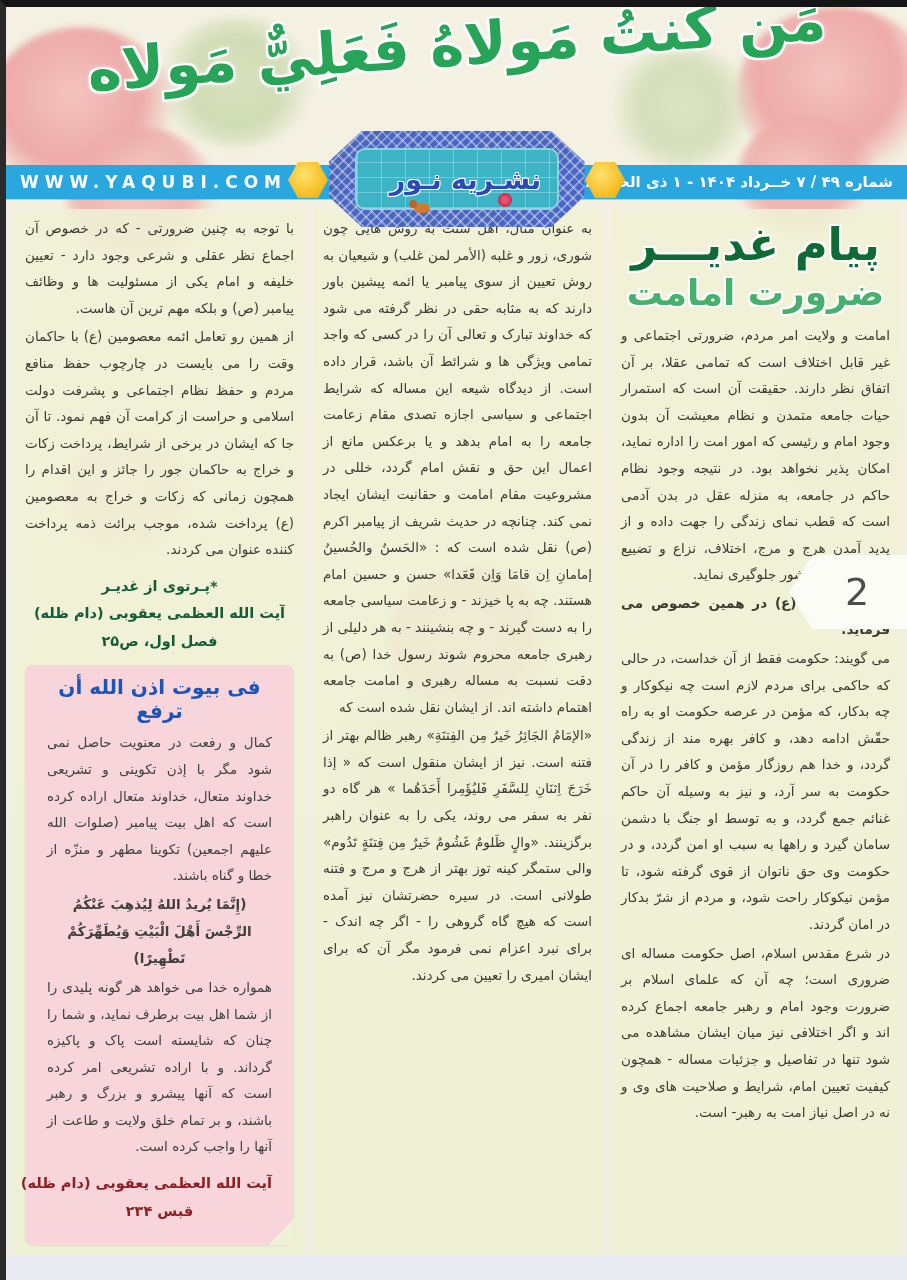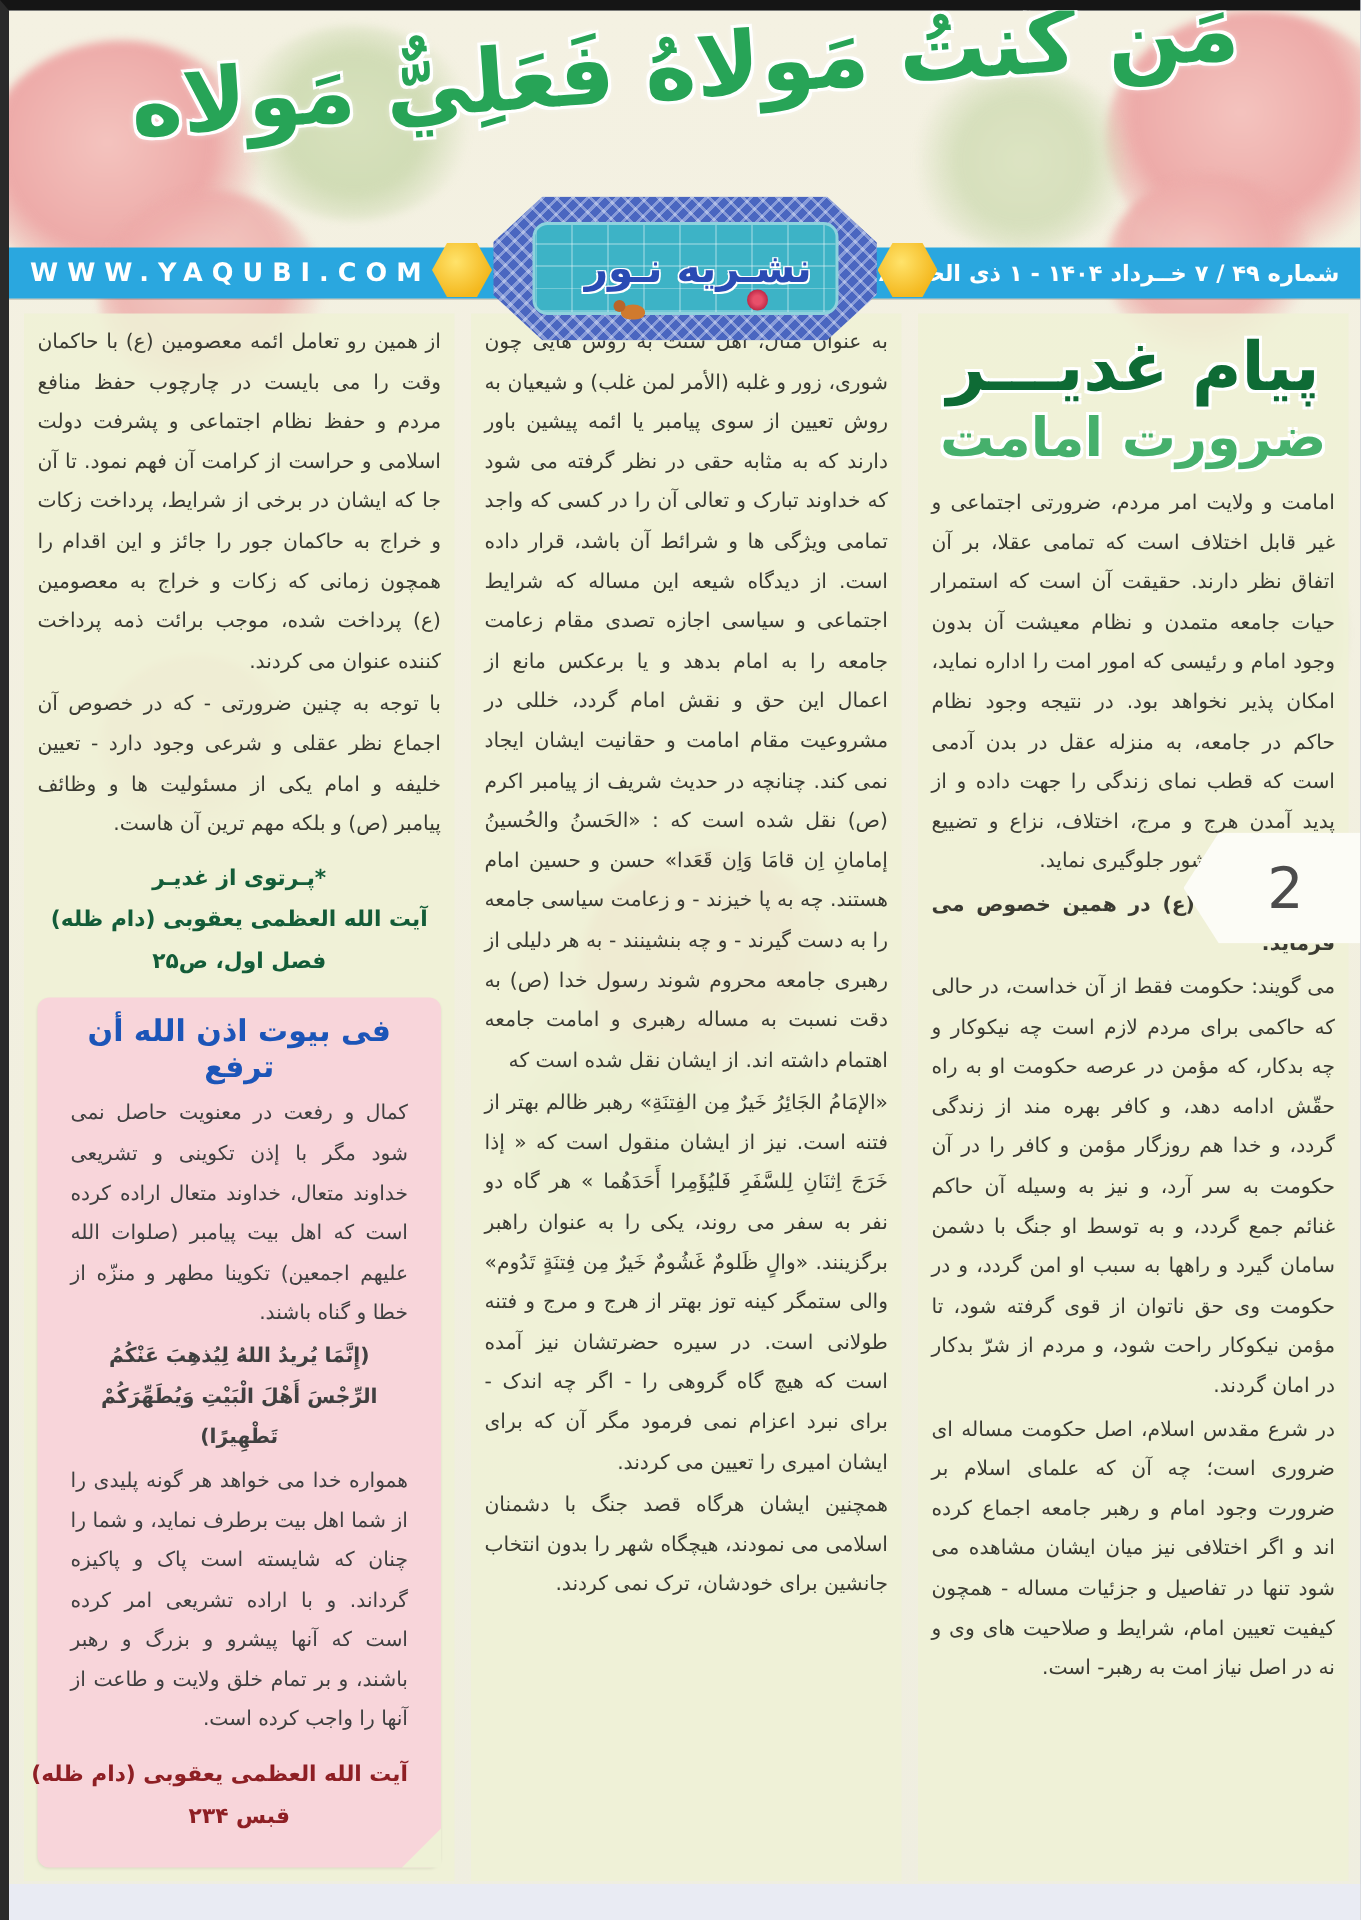--- a/index.html
+++ b/index.html
@@ -115,26 +115,25 @@
       <h2 class="art-title2">ضرورت امامت</h2>
       <p>امامت و ولایت امر مردم، ضرورتی اجتماعی و غیر قابل اختلاف است که تمامی عقلا، بر آن اتفاق نظر دارند. حقیقت آن است که استمرار حیات جامعه متمدن و نظام معیشت آن بدون وجود امام و رئیسی که امور امت را اداره نماید، امکان پذیر نخواهد بود. در نتیجه وجود نظام حاکم در جامعه، به منزله عقل در بدن آدمی است که قطب نمای زندگی را جهت داده و از پدید آمدن هرج و مرج، اختلاف، نزاع و تضییع منافع مردم و کشور جلوگیری نماید.</p>
       <p class="lead">امیرالمومنین (ع) در همین خصوص می فرماید:</p>
       <p>می گویند: حکومت فقط از آن خداست، در حالی که حاکمی برای مردم لازم است چه نیکوکار و چه بدکار، که مؤمن در عرصه حکومت او به راه حقّش ادامه دهد، و کافر بهره مند از زندگی گردد، و خدا هم روزگار مؤمن و کافر را در آن حکومت به سر آرد، و نیز به وسیله آن حاکم غنائم جمع گردد، و به توسط او جنگ با دشمن سامان گیرد و راهها به سبب او امن گردد، و در حکومت وی حق ناتوان از قوی گرفته شود، تا مؤمن نیکوکار راحت شود، و مردم از شرّ بدکار در امان گردند.</p>
       <p><span>در شرع مقدس اسلام، اصل حکومت مساله ای ضروری است؛ چه آن که علمای اسلام بر ضرورت وجود امام و رهبر جامعه اجماع کرده اند و اگر اختلافی نیز میان ایشان مشاهده می شود تنها در تفاصیل و جزئیات مساله - همچون کیفیت تعیین امام، شرایط و صلاحیت های وی و نه در اصل نیاز امت به رهبر- است.</span></p>
     </section>
 
     <section class="col">
       <p>به عنوان مثال، اهل سنت به روش هایی چون شوری، زور و غلبه (الأمر لمن غلب) و شیعیان به روش تعیین از سوی پیامبر یا ائمه پیشین باور دارند که به مثابه حقی در نظر گرفته می شود که خداوند تبارک و تعالی آن را در کسی که واجد تمامی ویژگی ها و شرائط آن باشد، قرار داده است. از دیدگاه شیعه این مساله که شرایط اجتماعی و سیاسی اجازه تصدی مقام زعامت جامعه را به امام بدهد و یا برعکس مانع از اعمال این حق و نقش امام گردد، خللی در مشروعیت مقام امامت و حقانیت ایشان ایجاد نمی کند. چنانچه در حدیث شریف از پیامبر اکرم (ص) نقل شده است که : «الحَسنُ والحُسینُ إمامانِ اِن قامَا وَاِن قَعَدا» حسن و حسین امام هستند. چه به پا خیزند - و زعامت سیاسی جامعه را به دست گیرند - و چه بنشینند - به هر دلیلی از رهبری جامعه محروم شوند رسول خدا (ص) به دقت نسبت به مساله رهبری و امامت جامعه اهتمام داشته اند. از ایشان نقل شده است که</p>
       <p>«الإمَامُ الجَائِرُ خَیرٌ مِن الفِتنَةِ» رهبر ظالم بهتر از فتنه است. نیز از ایشان منقول است که « إذا خَرَجَ اِثنَانِ لِلسَّفَرِ فَلیُؤَمِرا أَحَدَهُما » هر گاه دو نفر به سفر می روند، یکی را به عنوان راهبر برگزینند. «والٍ ظَلومٌ غَشُومٌ خَیرٌ مِن فِتنَةٍ تَدُوم» والی ستمگر کینه توز بهتر از هرج و مرج و فتنه طولانی است. در سیره حضرتشان نیز آمده است که هیچ گاه گروهی را - اگر چه اندک - برای نبرد اعزام نمی فرمود مگر آن که برای ایشان امیری را تعیین می کردند.</p>
-      <p>همچنین ایشان هرگاه قصد جنگ با دشمنان اسلامی می نمودند، هیچگاه شهر را بدون انتخاب جانشین برای خودشان، ترک نمی کردند.</p>
     </section>
 
     <section class="col">
+      <p>با توجه به چنین ضرورتی - که در خصوص آن اجماع نظر عقلی و شرعی وجود دارد - تعیین خلیفه و امام یکی از مسئولیت ها و وظائف پیامبر (ص) و بلکه مهم ترین آن هاست.</p>
       <p>از همین رو تعامل ائمه معصومین (ع) با حاکمان وقت را می بایست در چارچوب حفظ منافع مردم و حفظ نظام اجتماعی و پشرفت دولت اسلامی و حراست از کرامت آن فهم نمود. تا آن جا که ایشان در برخی از شرایط، پرداخت زکات و خراج به حاکمان جور را جائز و این اقدام را همچون زمانی که زکات و خراج به معصومین (ع) پرداخت شده، موجب برائت ذمه پرداخت کننده عنوان می کردند.</p>
-      <p>با توجه به چنین ضرورتی - که در خصوص آن اجماع نظر عقلی و شرعی وجود دارد - تعیین خلیفه و امام یکی از مسئولیت ها و وظائف پیامبر (ص) و بلکه مهم ترین آن هاست.</p>
       <div class="attrib">
         <div>*پـرتوی از غدیـر</div>
         <div>آیت الله العظمی یعقوبی (دام ظله)</div>
         <div>فصل اول، ص۲۵</div>
       </div>
       <div class="pink-box">
         <div class="pink-title">فی بیوت اذن الله أن ترفع</div>
         <p>کمال و رفعت در معنویت حاصل نمی شود مگر با إذن تکوینی و تشریعی خداوند متعال، خداوند متعال اراده کرده است که اهل بیت پیامبر (صلوات الله علیهم اجمعین) تکوینا مطهر و منزّه از خطا و گناه باشند.</p>
         <p class="verse">(إِنَّمَا یُریدُ اللهُ لِیُذهِبَ عَنْکُمُ الرِّجْسَ أَهْلَ الْبَیْتِ وَیُطَهِّرَکُمْ تَطْهِیرًا)</p>
         <p>همواره خدا می خواهد هر گونه پلیدی را از شما اهل بیت برطرف نماید، و شما را چنان که شایسته است پاک و پاکیزه گرداند. و با اراده تشریعی امر کرده است که آنها پیشرو و بزرگ و رهبر باشند، و بر تمام خلق ولایت و طاعت از آنها را واجب کرده است.</p>

